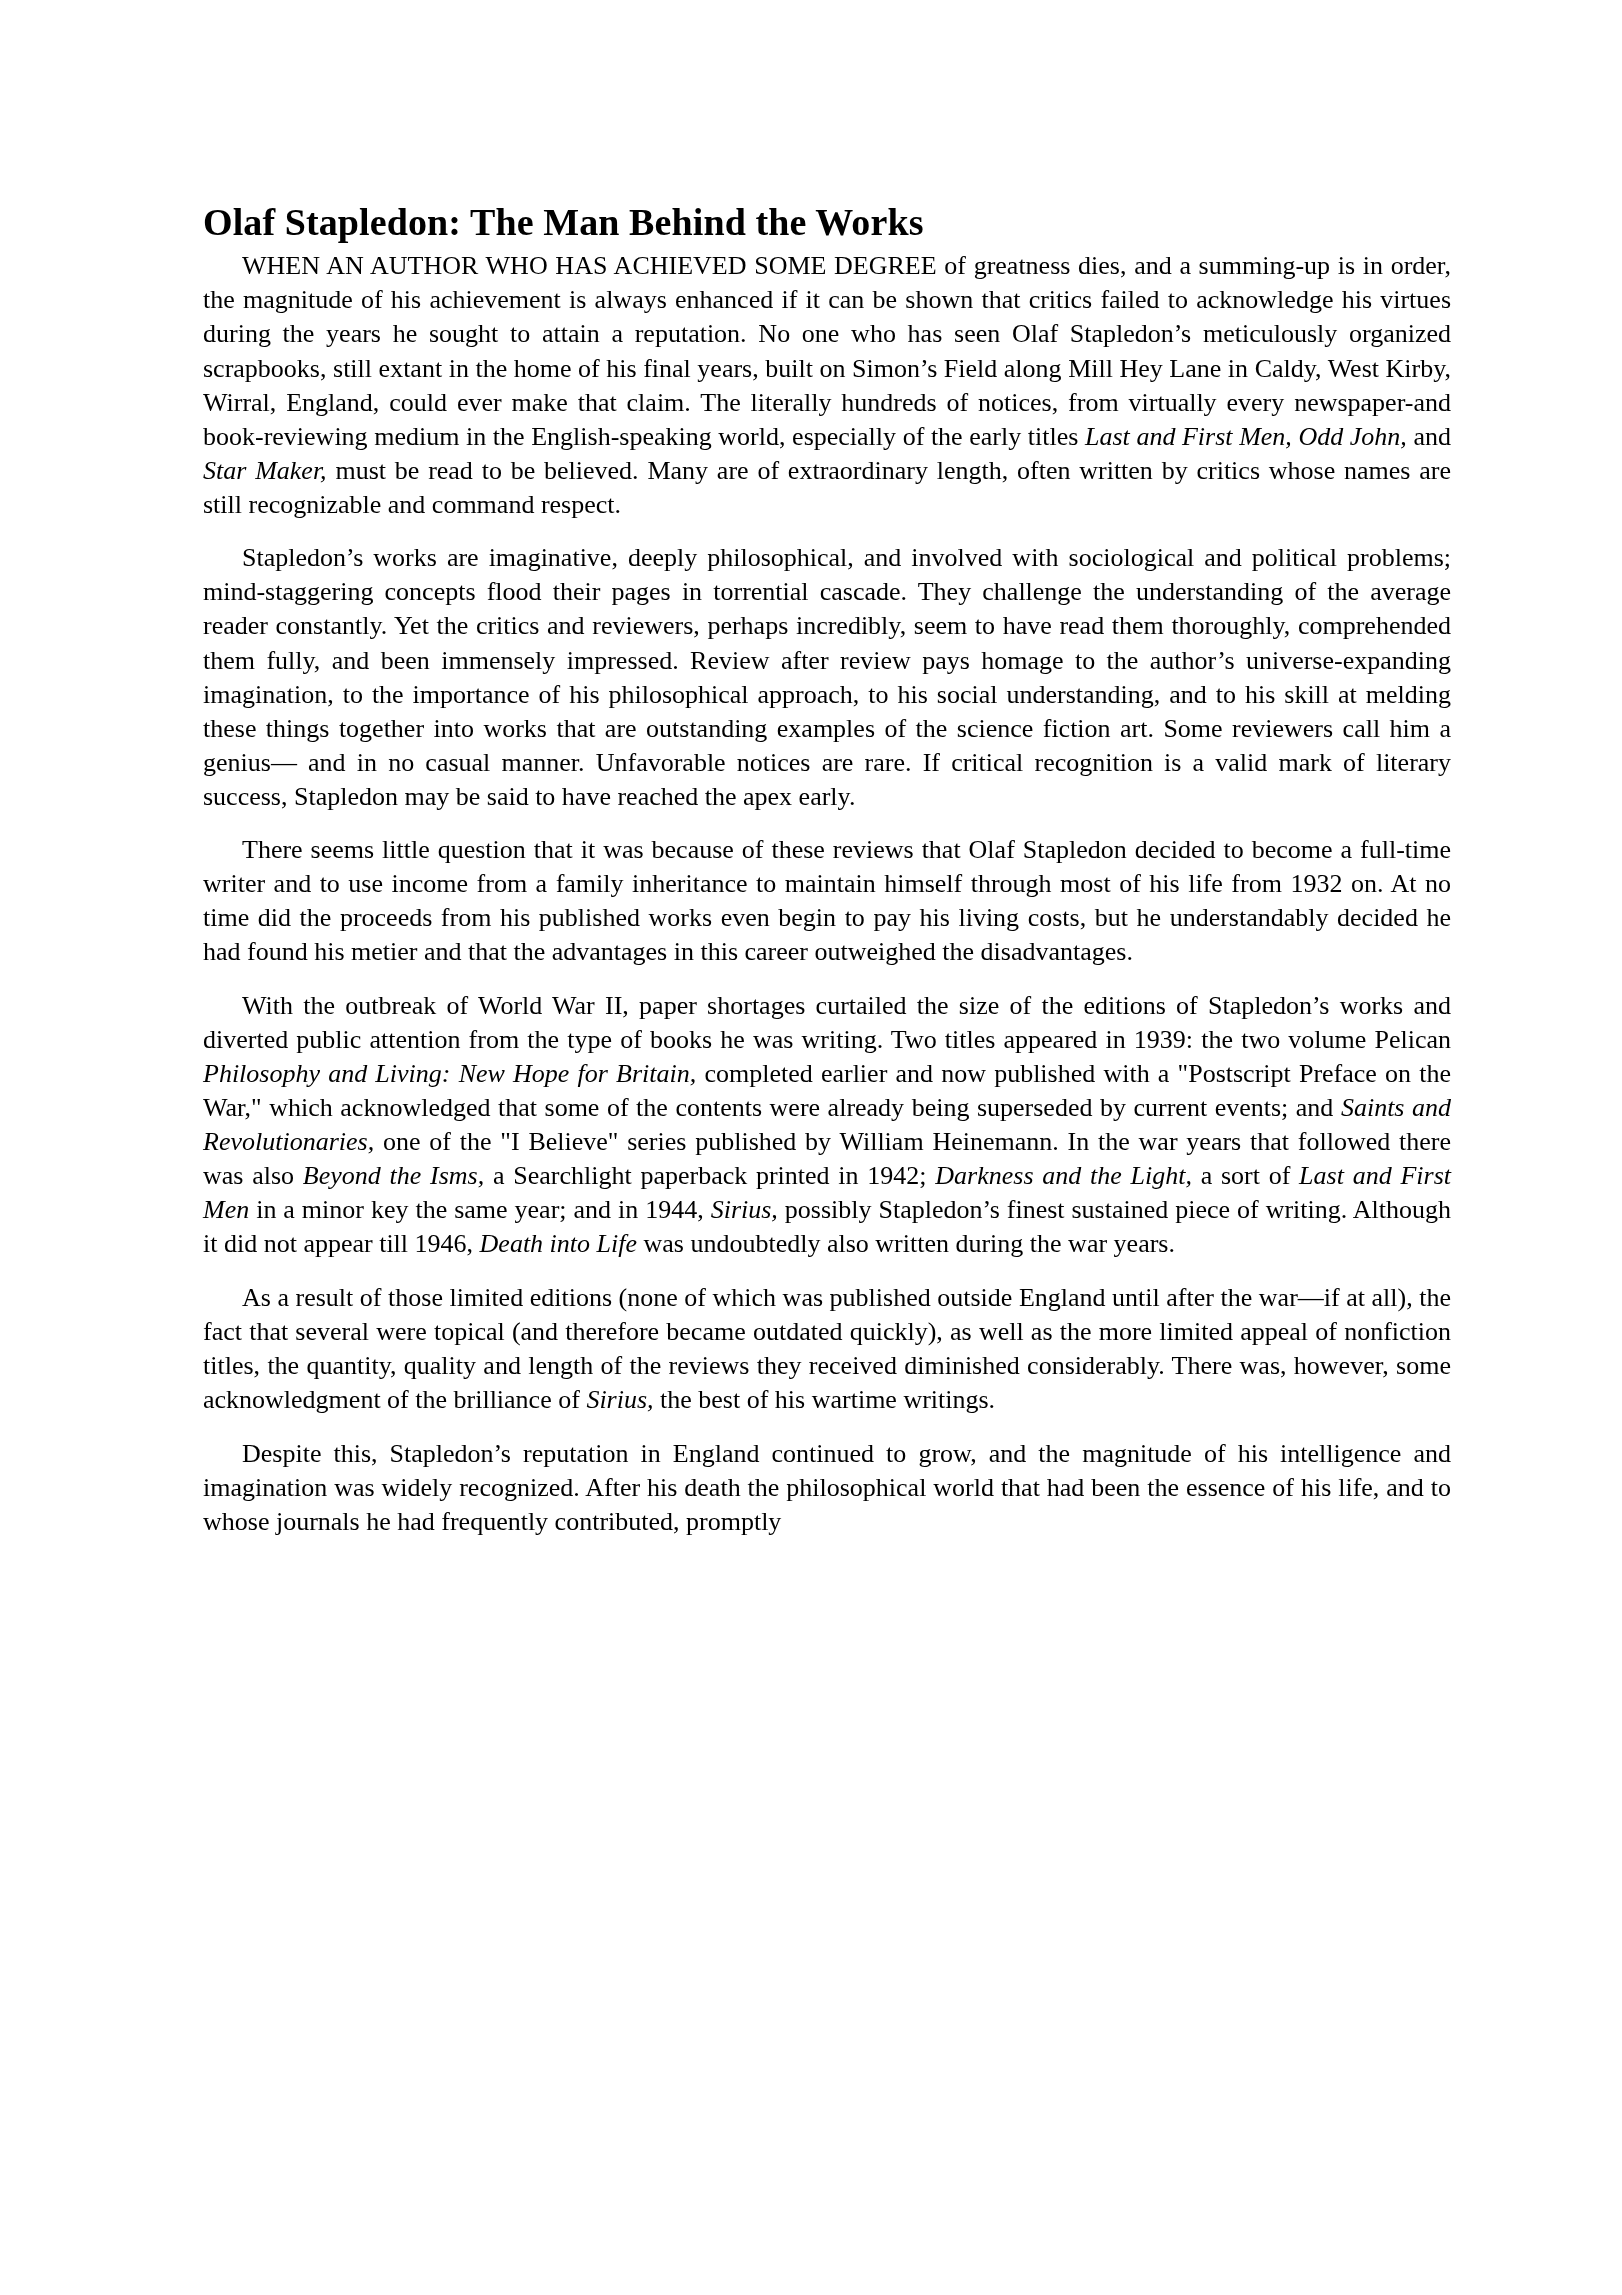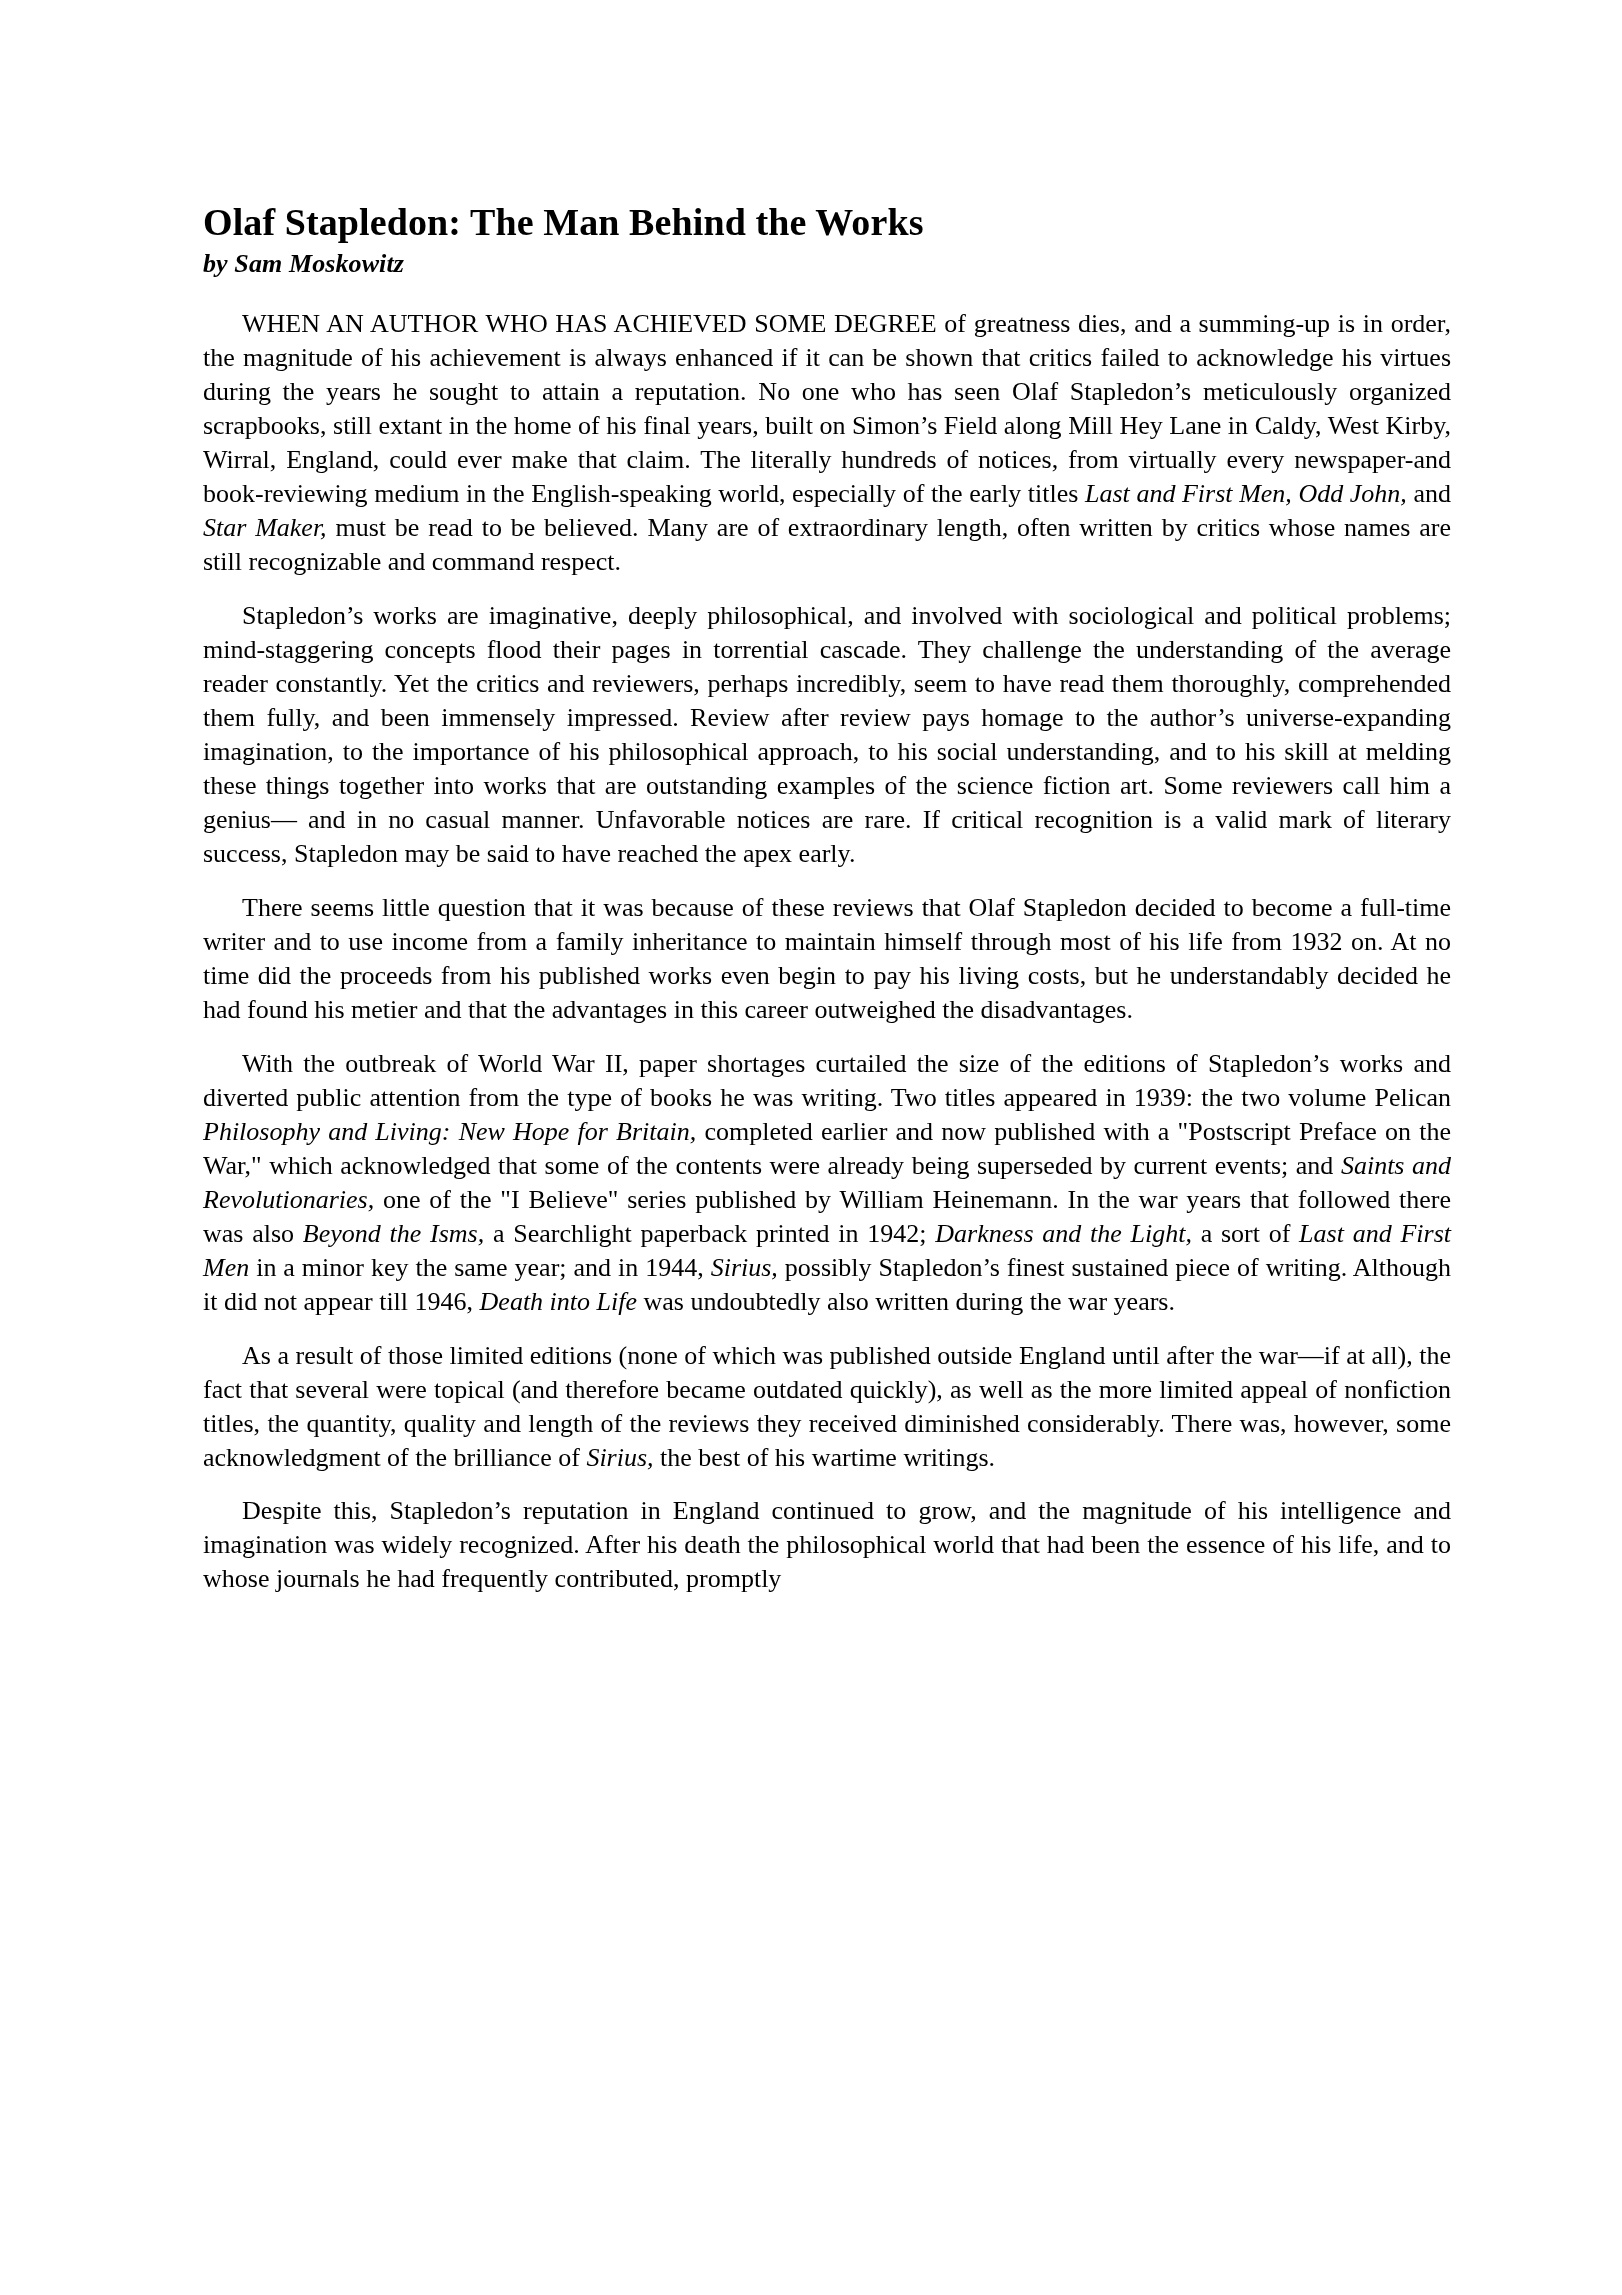--- a/index.html
+++ b/index.html
@@ -51,21 +51,20 @@
     font-style: italic;
   }
 </style>
 </head>
 <body>
 
 <div class="page">
 
   <h1 class="title">Olaf Stapledon: The Man Behind the Works</h1>
 
-  <div class="byline">by Sam Moskowitz</div>
 
   <div class="body-text">
     <p>WHEN AN AUTHOR WHO HAS ACHIEVED SOME DEGREE of greatness dies, and a summing-up is in order, the magnitude of his achievement is always enhanced if it can be shown that critics failed to acknowledge his virtues during the years he sought to attain a reputation. No one who has seen Olaf Stapledon’s meticulously organized scrapbooks, still extant in the home of his final years, built on Simon’s Field along Mill Hey Lane in Caldy, West Kirby, Wirral, England, could ever make that claim. The literally hundreds of notices, from virtually every newspaper-and book-reviewing medium in the English-speaking world, especially of the early titles <i>Last and First Men, Odd John,</i> and <i>Star Maker,</i> must be read to be believed. Many are of extraordinary length, often written by critics whose names are still recognizable and command respect.</p>
     <p>Stapledon’s works are imaginative, deeply philosophical, and involved with sociological and political problems; mind-staggering concepts flood their pages in torrential cascade. They challenge the understanding of the average reader constantly. Yet the critics and reviewers, perhaps incredibly, seem to have read them thoroughly, comprehended them fully, and been immensely impressed. Review after review pays homage to the author’s universe-expanding imagination, to the importance of his philosophical approach, to his social understanding, and to his skill at melding these things together into works that are outstanding examples of the science fiction art. Some reviewers call him a genius— and in no casual manner. Unfavorable notices are rare. If critical recognition is a valid mark of literary success, Stapledon may be said to have reached the apex early.</p>
     <p>There seems little question that it was because of these reviews that Olaf Stapledon decided to become a full-time writer and to use income from a family inheritance to maintain himself through most of his life from 1932 on. At no time did the proceeds from his published works even begin to pay his living costs, but he understandably decided he had found his metier and that the advantages in this career outweighed the disadvantages.</p>
     <p>With the outbreak of World War II, paper shortages curtailed the size of the editions of Stapledon’s works and diverted public attention from the type of books he was writing. Two titles appeared in 1939: the two volume Pelican <i>Philosophy and Living: New Hope for Britain,</i> completed earlier and now published with a "Postscript Preface on the War," which acknowledged that some of the contents were already being superseded by current events; and <i>Saints and Revolutionaries,</i> one of the "I Believe" series published by William Heinemann. In the war years that followed there was also <i>Beyond the Isms,</i> a Searchlight paperback printed in 1942; <i>Darkness and the Light,</i> a sort of <i>Last and First Men</i> in a minor key the same year; and in 1944, <i>Sirius,</i> possibly Stapledon’s finest sustained piece of writing. Although it did not appear till 1946, <i>Death into Life</i> was undoubtedly also written during the war years.</p>
     <p>As a result of those limited editions (none of which was published outside England until after the war—if at all), the fact that several were topical (and therefore became outdated quickly), as well as the more limited appeal of nonfiction titles, the quantity, quality and length of the reviews they received diminished considerably. There was, however, some acknowledgment of the brilliance of <i>Sirius,</i> the best of his wartime writings.</p>
     <p class="last">Despite this, Stapledon’s reputation in England continued to grow, and the magnitude of his intelligence and imagination was widely recognized. After his death the philosophical world that had been the essence of his life, and to whose journals he had frequently contributed, promptly</p>
   </div>
 

